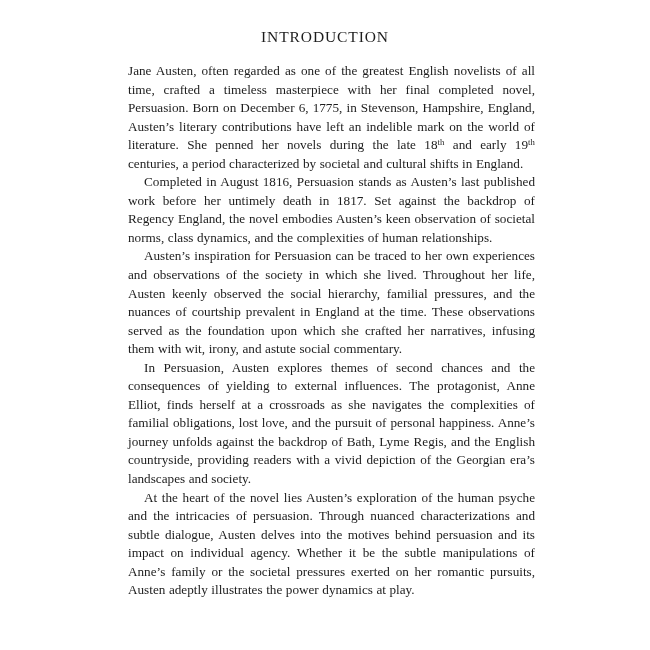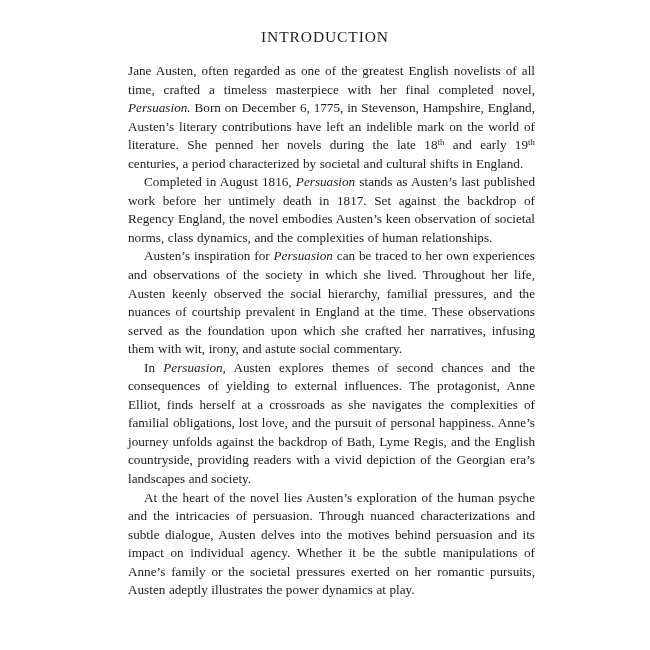--- a/index.html
+++ b/index.html
@@ -59,21 +59,20 @@
     hyphens: none;
     -webkit-hyphens: none;
     word-spacing: 0.02em;
   }
 
   p.para.first {
     text-indent: 0;
   }
 
   .bt {
-    font-style: italic;
   }
 
   sup.ord {
     font-size: 0.66em;
     vertical-align: 0.42em;
     line-height: 0;
     letter-spacing: 0.01em;
     font-family: Liberation Serif, serif;
   }
 </style>

